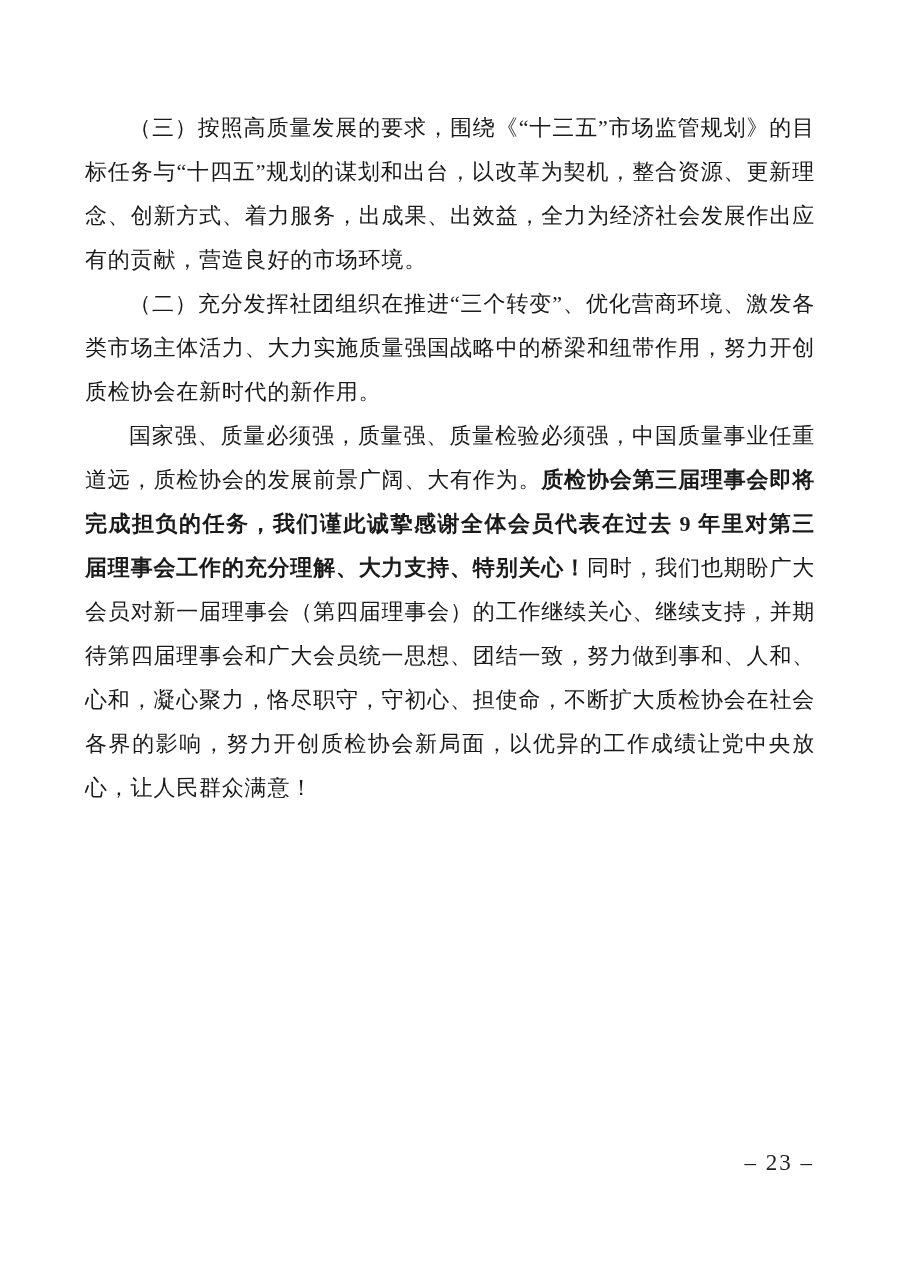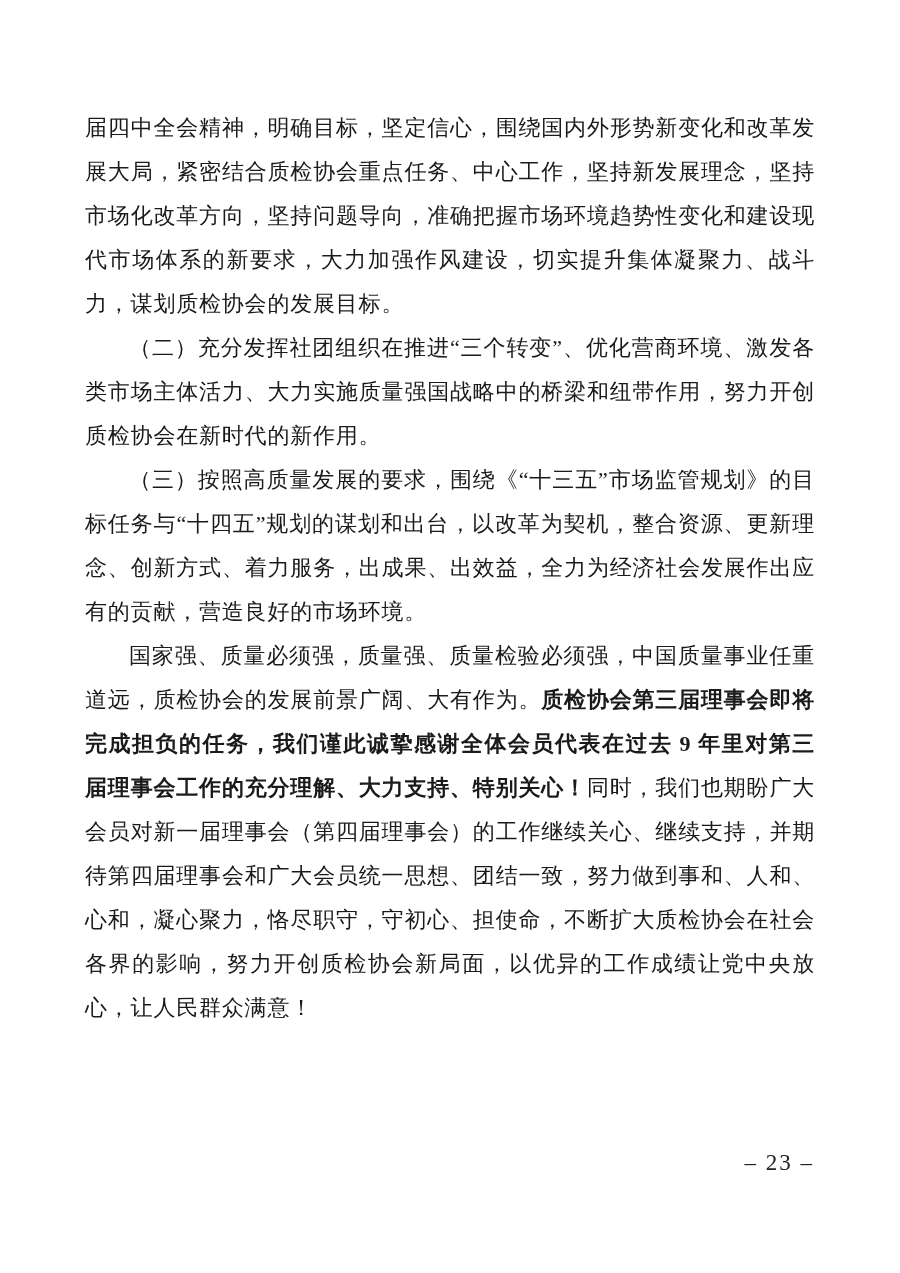--- a/index.html
+++ b/index.html
@@ -50,25 +50,24 @@
     font-family: "Liberation Serif", "DejaVu Serif", serif;
   }
 </style>
 </head>
 <body>
 
 <div class="doc-page">
 
   <main class="doc-content">
 
-    <p class="para no-indent"><span class="run">届四中全会精神，明确目标，坚定信心，围绕国内外形势新变化和改革发展大局，紧密结合质检协会重点任务、中心工作，坚持新发展理念，坚持市场化改革方向，坚持问题导向，准确把握市场环境趋势性变化和建设现代市场体系的新要求，大力加强作风建设，切实提升集体凝聚力、战斗力，谋划质检协会的发展目标。</span></p>
+
+    <p class="para"><span class="run">（三）按照高质量发展的要求，围绕《“十三五”市场监管规划》的目标任务与“十四五”规划的谋划和出台，以改革为契机，整合资源、更新理念、创新方式、着力服务，出成果、出效益，全力为经济社会发展作出应有的贡献，营造良好的市场环境。</span></p>
 
     <p class="para"><span class="run">（二）充分发挥社团组织在推进“三个转变”、优化营商环境、激发各类市场主体活力、大力实施质量强国战略中的桥梁和纽带作用，努力开创质检协会在新时代的新作用。</span></p>
-
-    <p class="para"><span class="run">（三）按照高质量发展的要求，围绕《“十三五”市场监管规划》的目标任务与“十四五”规划的谋划和出台，以改革为契机，整合资源、更新理念、创新方式、着力服务，出成果、出效益，全力为经济社会发展作出应有的贡献，营造良好的市场环境。</span></p>
 
     <p class="para"><span class="run">国家强、质量必须强，质量强、质量检验必须强，中国质量事业任重道远，质检协会的发展前景广阔、大有作为。</span><span class="run bold">质检协会第三届理事会即将完成担负的任务，我们谨此诚挚感谢全体会员代表在过去 9 年里对第三届理事会工作的充分理解、大力支持、特别关心！</span><span class="run">同时，我们也期盼广大会员对新一届理事会（第四届理事会）的工作继续关心、继续支持，并期待第四届理事会和广大会员统一思想、团结一致，努力做到事和、人和、心和，凝心聚力，恪尽职守，守初心、担使命，不断扩大质检协会在社会各界的影响，努力开创质检协会新局面，以优异的工作成绩让党中央放心，让人民群众满意！</span></p>
 
   </main>
 
   <footer class="page-number">– 23 –</footer>
 
 </div>
 
 </body></html>

